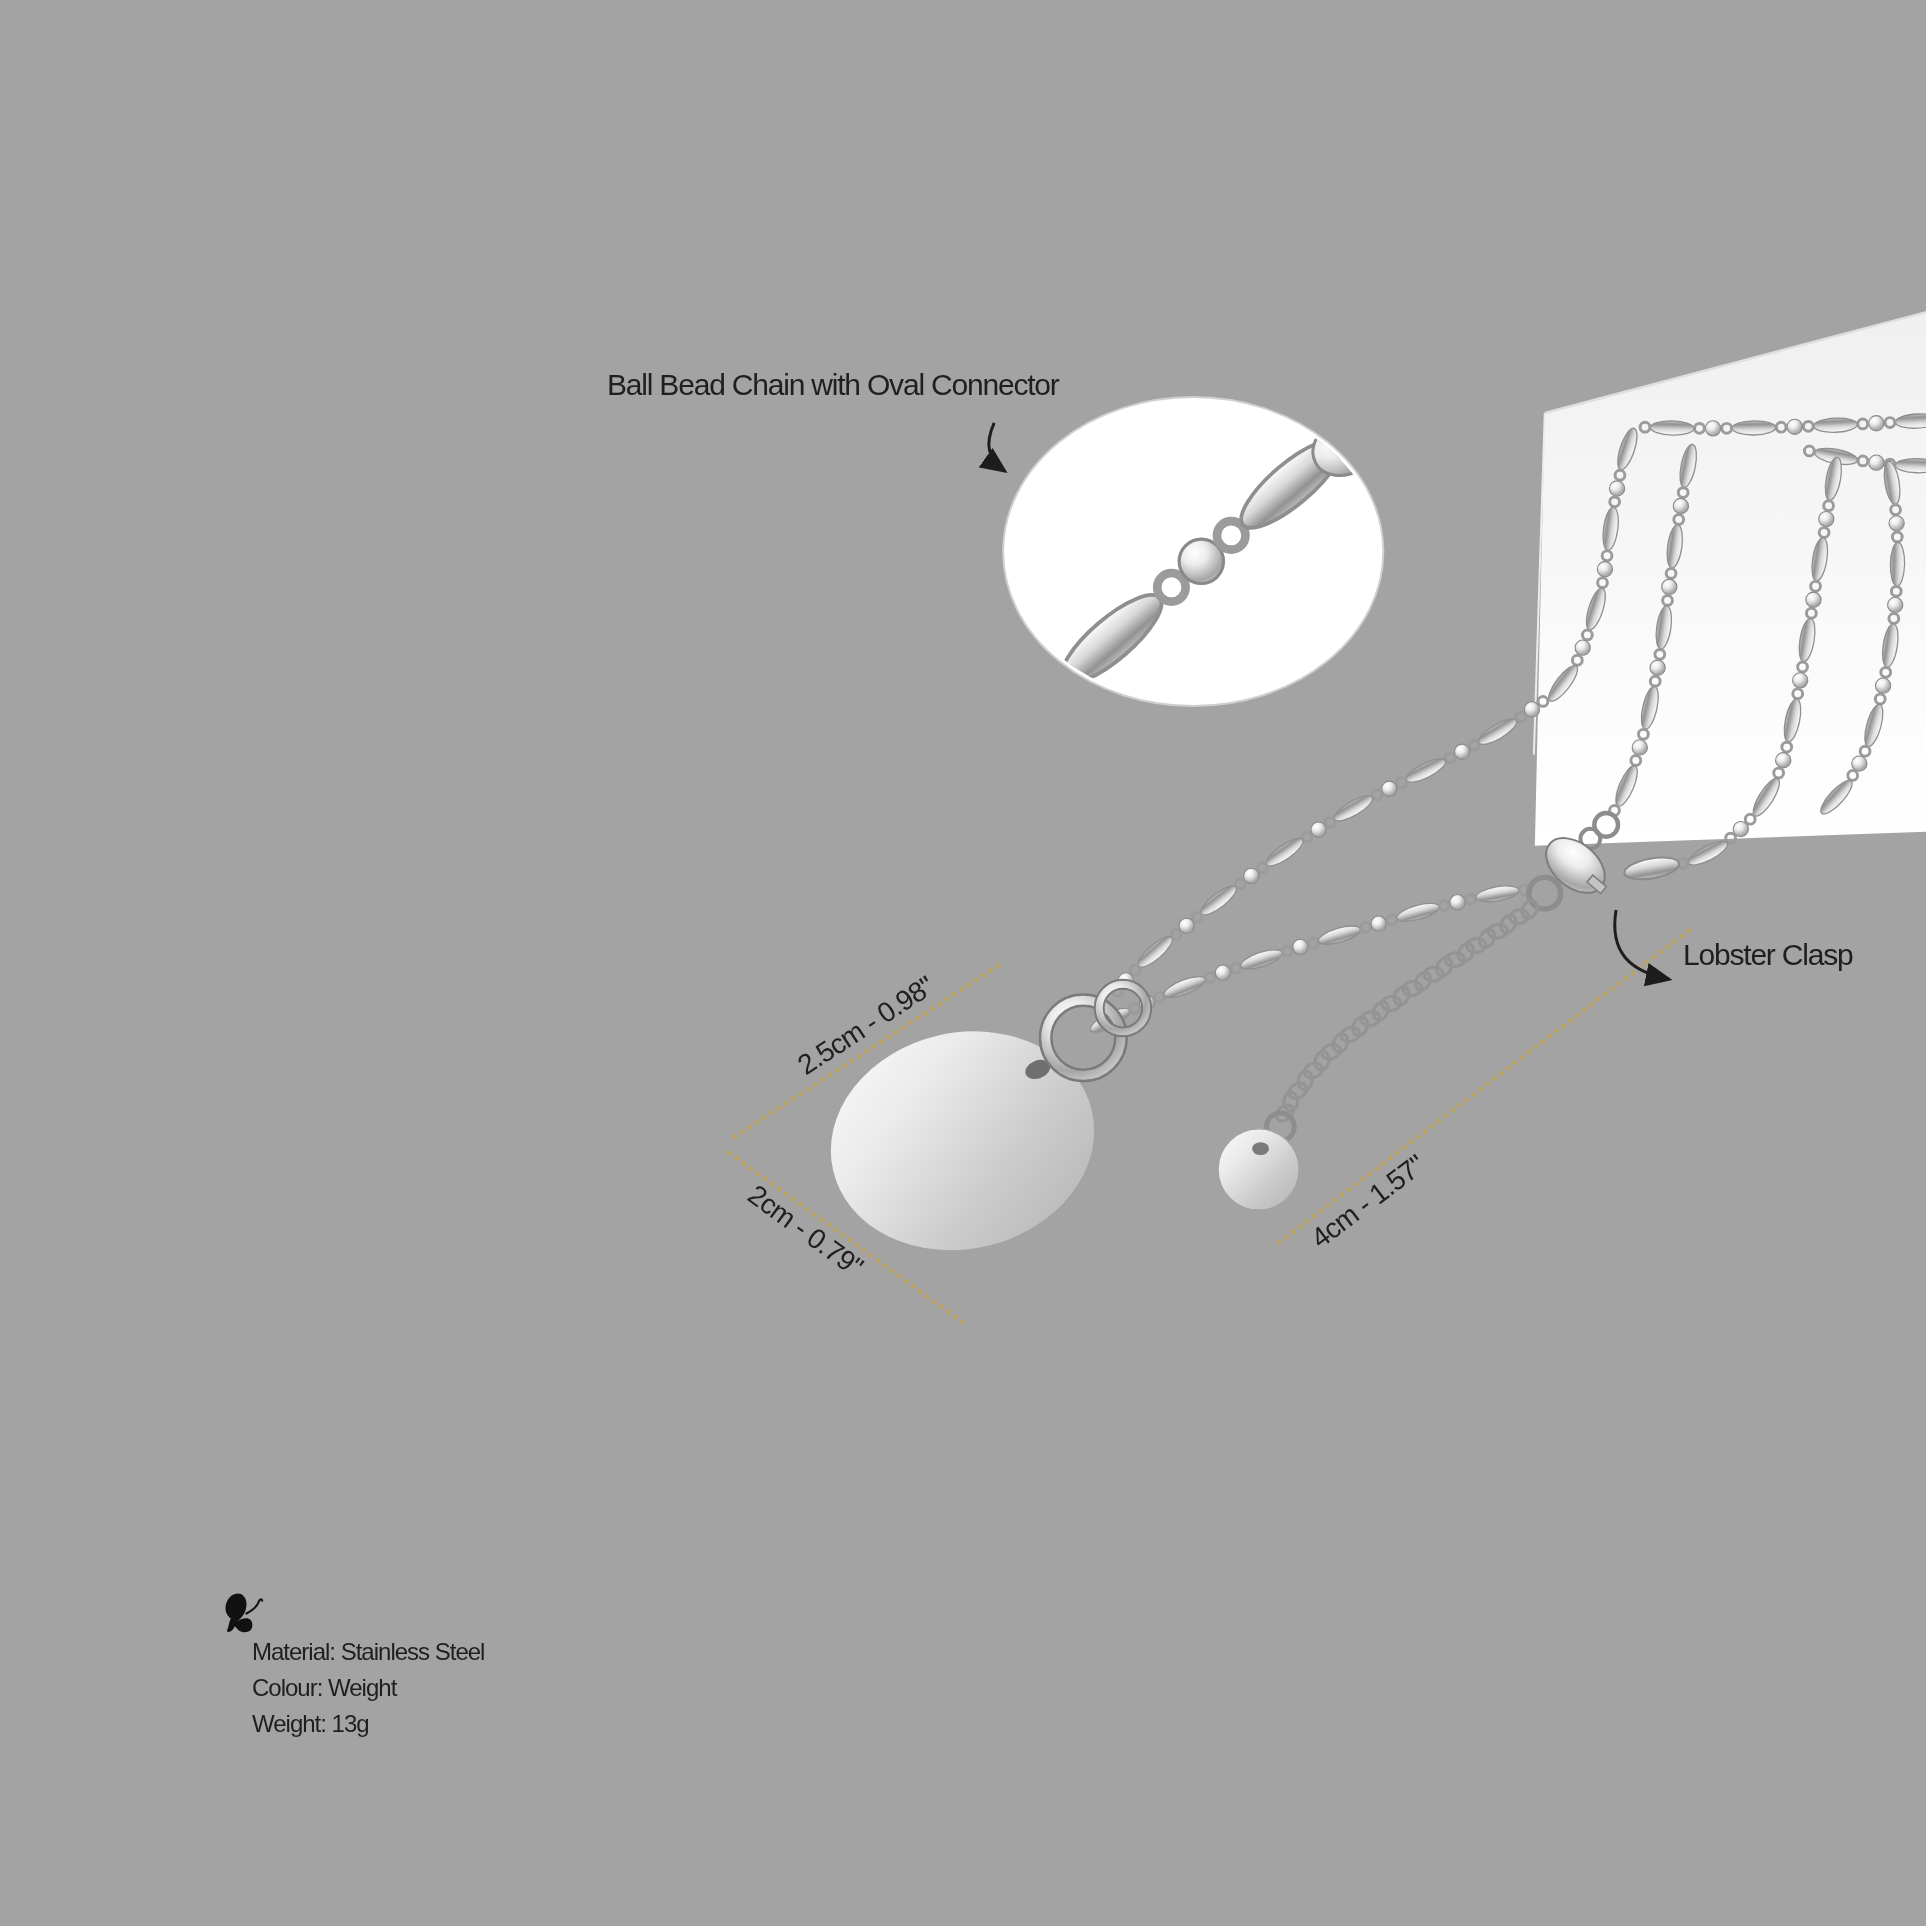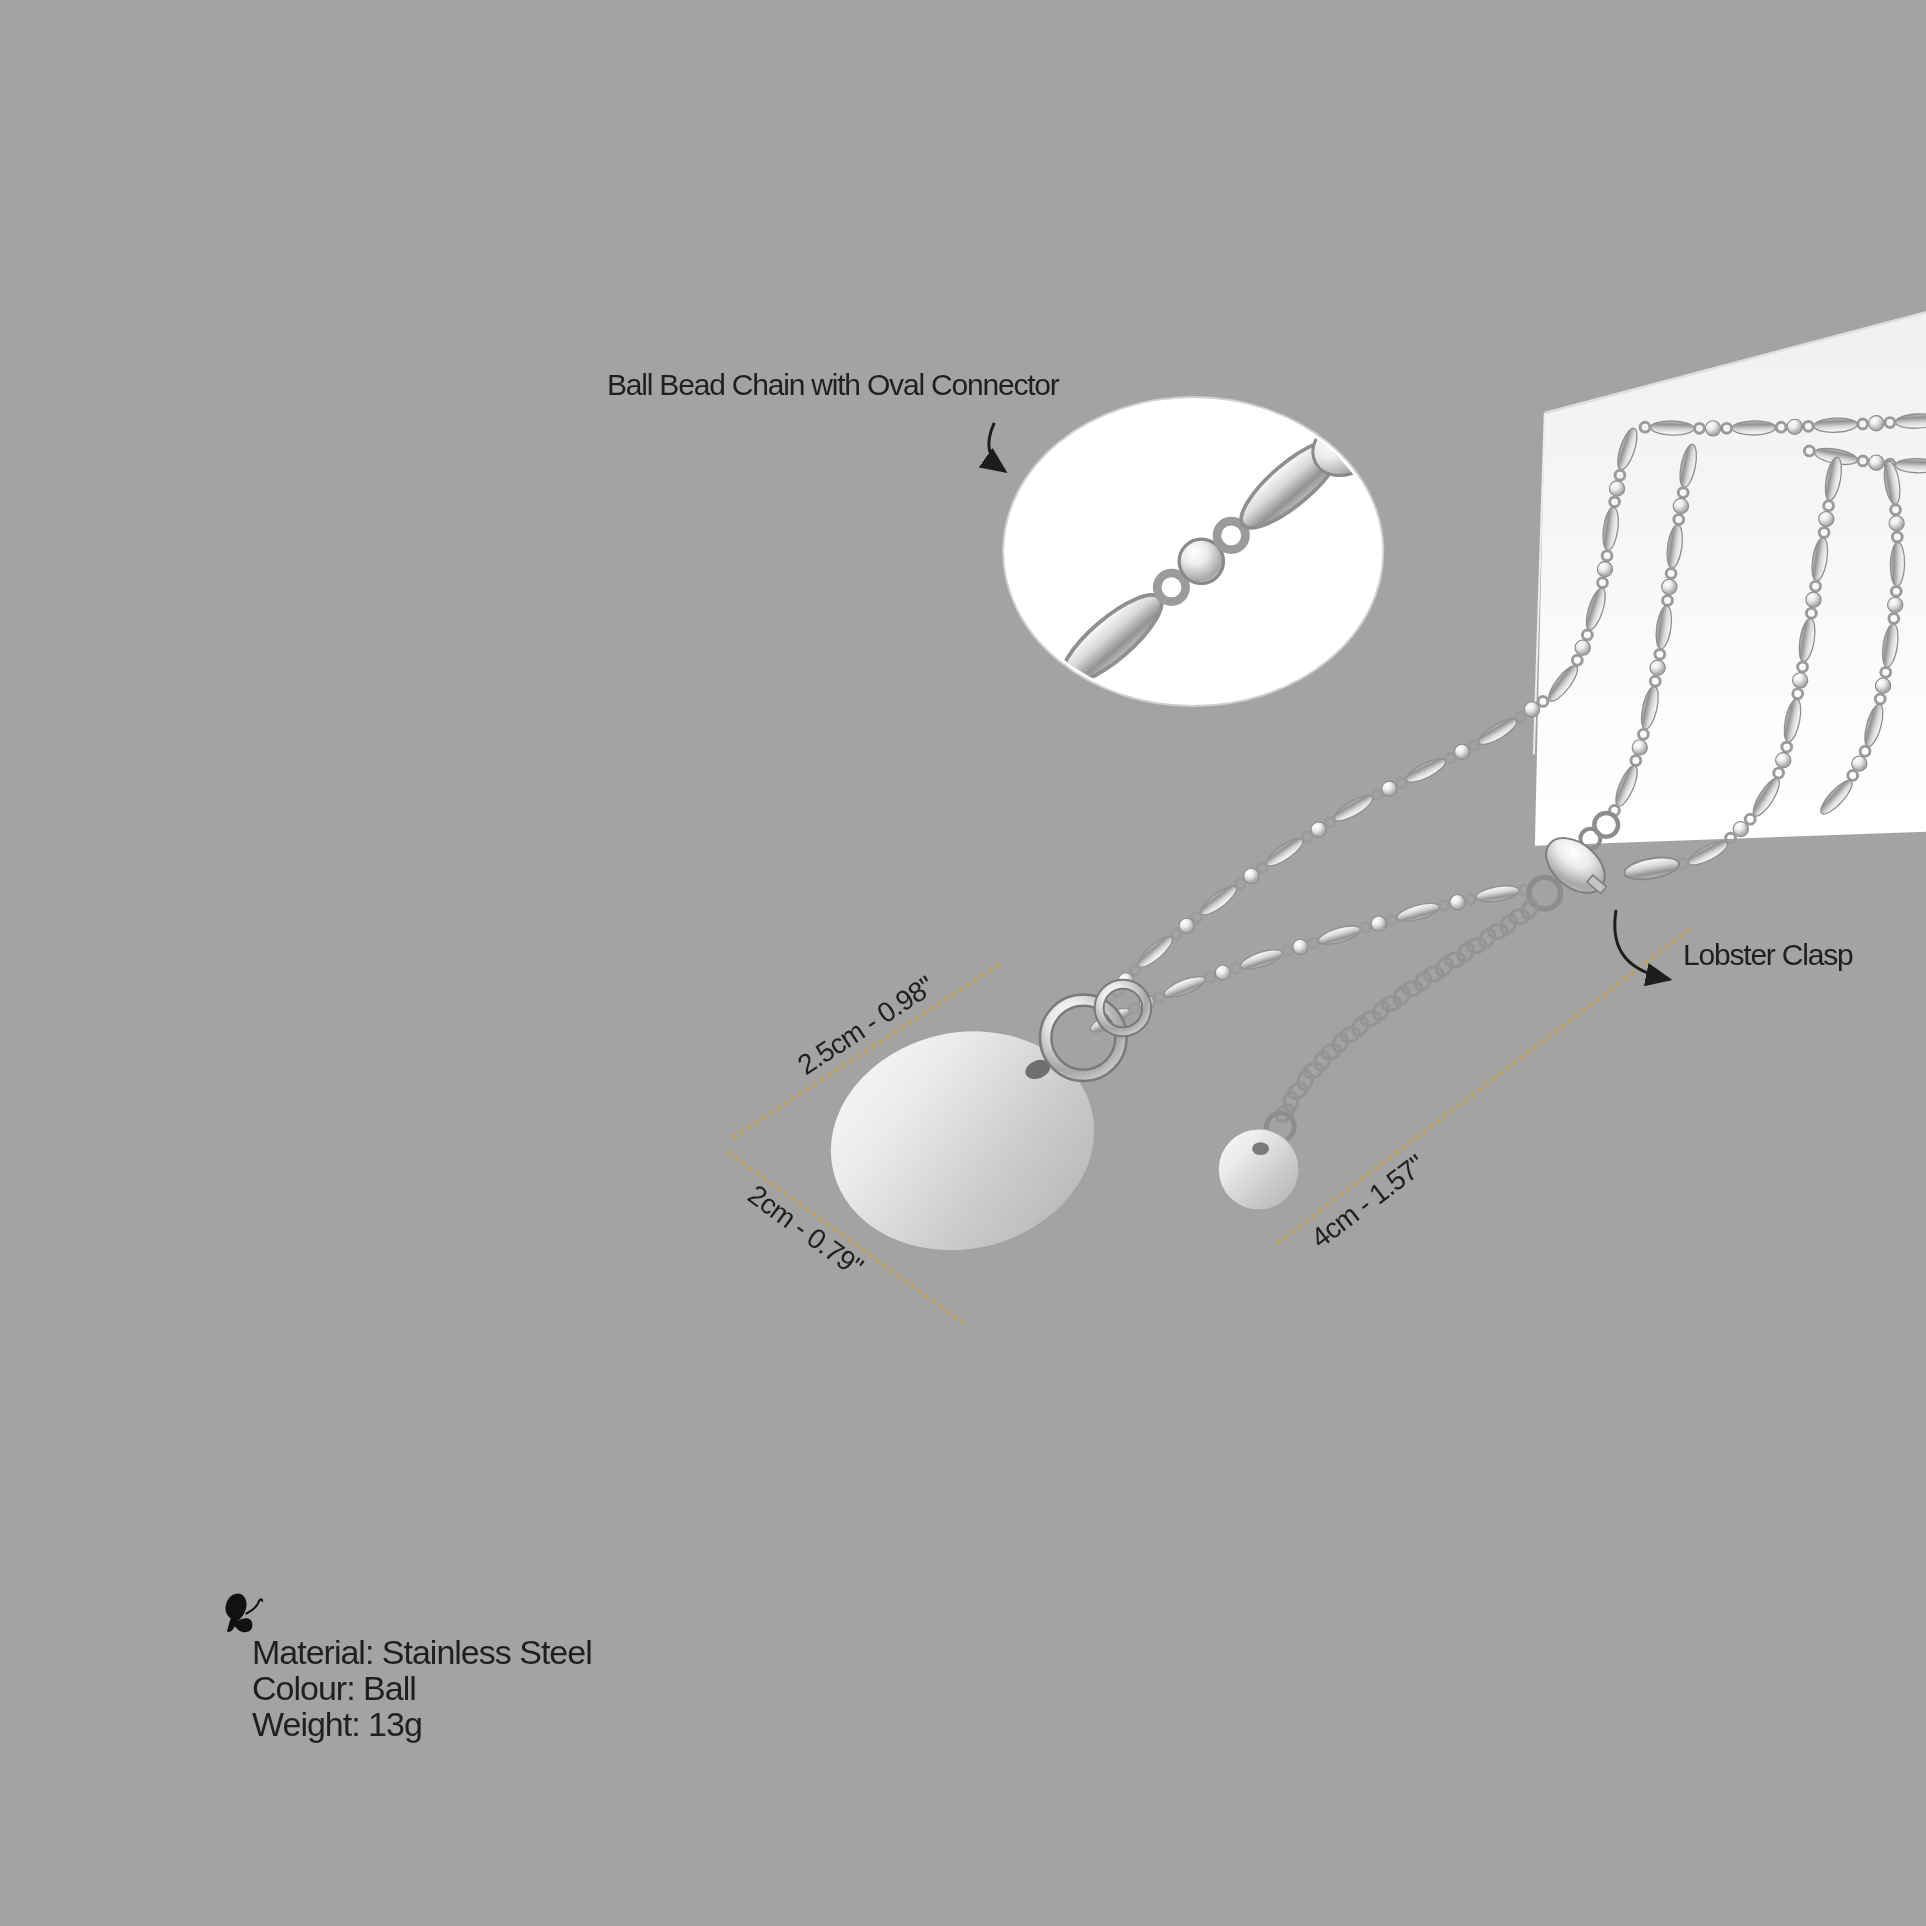--- a/index.html
+++ b/index.html
@@ -27,21 +27,21 @@
     white-space:nowrap;
     transform-origin:center center;
   }
   #chain-label{left:607px;top:368px;}
   #clasp-label{left:1683px;top:938px;}
   #dim-w{left:866px;top:1026px;transform:translate(-50%,-50%) rotate(-33deg);}
   #dim-h{left:805px;top:1231px;transform:translate(-50%,-50%) rotate(36deg);}
   #dim-ext{left:1368px;top:1202px;transform:translate(-50%,-50%) rotate(-37deg);}
   #info{
     position:absolute;left:252px;top:1634px;
-    font-size:34px;letter-spacing:-1px;line-height:36px;
+    font-size:24px;letter-spacing:-1px;line-height:36px;
   }
   #brand{position:absolute;left:220px;top:1588px;width:51px;height:51px;}
   .dotline{stroke:var(--dotted-line,#b9a368);stroke-width:4.6;stroke-dasharray:4.5 4.3;fill:none;}
   .arrow{stroke:#1d1d1d;stroke-width:3;fill:none;}
 </style>
 </head>
 <body>
 
 <div id="stage">
 
@@ -331,17 +331,17 @@
   <div class="dim" id="dim-h">2cm - 0.79"</div>
   <div class="dim" id="dim-ext">4cm - 1.57"</div>
 
   <svg id="brand" viewBox="0 0 52 52">
     <path d="M8,12 C14,2 26,4 27,15 C27.5,22 24,30 17,34 C26,29 33,30 33,38 C33,45 25,47 19,43 L15,39 C13,44 9,46 7,44 C9,39 9,35 11,31 C5,27 4,19 8,12 Z" fill="#111"></path>
     <path d="M27,26 C33,23 38,19 40,13 M40,13 C41,11 43,11 43,13" stroke="#111" stroke-width="2.2" fill="none" stroke-linecap="round"></path>
   </svg>
 
   <div id="info">
     <div>Material: Stainless Steel</div>
-    <div>Colour: Ball</div>
+    <div>Colour: Weight</div>
     <div>Weight: 13g</div>
   </div>
 </div>
 
 
 </body></html>

